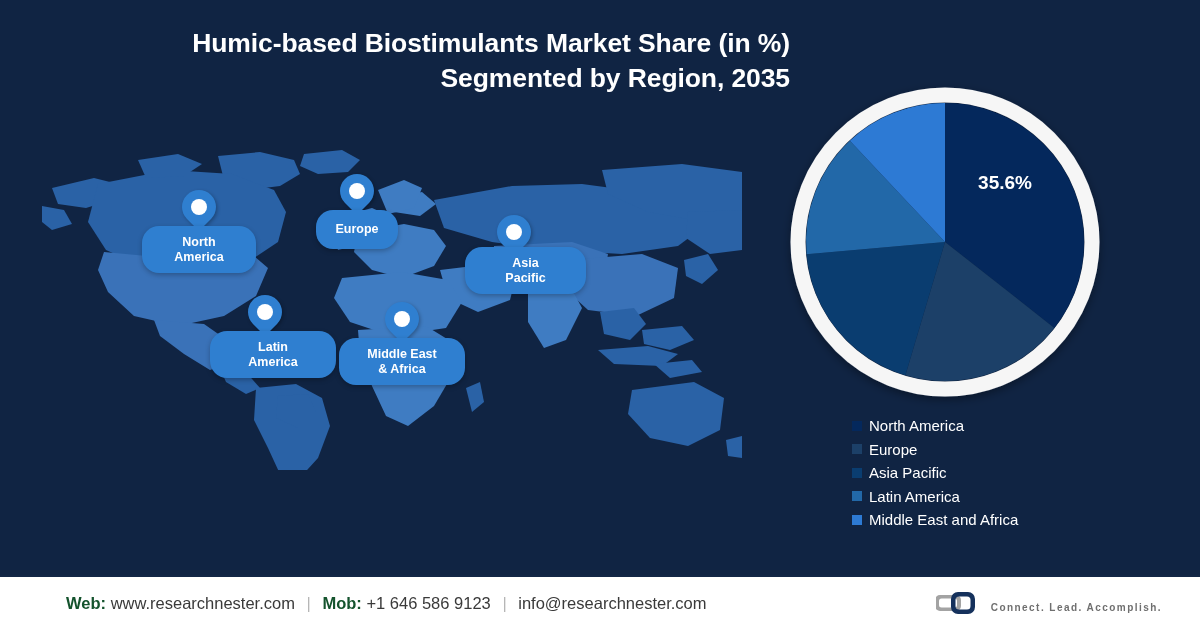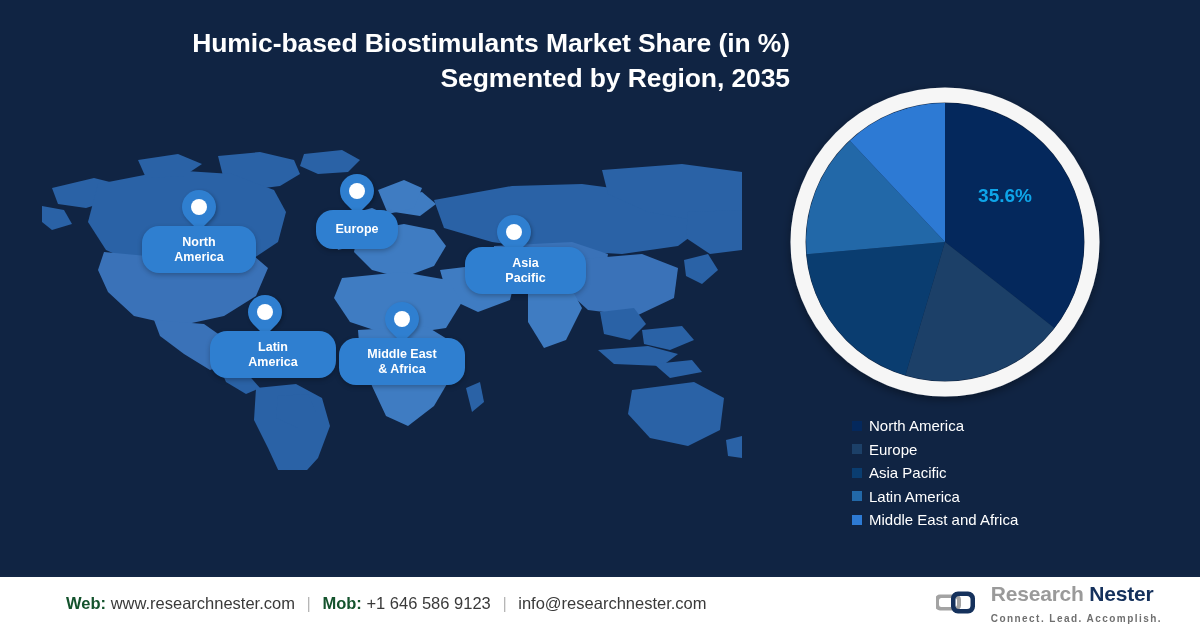--- a/index.html
+++ b/index.html
@@ -81,23 +81,23 @@
   
   #pie-wrap {
     position:absolute;
     left:790px; top:87px;
     width:310px; height:310px;
   }
   #pie-svg { display:block; width:310px; height:310px; overflow:visible; }
 
   #pie-label {
     position:absolute;
-    left:155px; top:98px;
+    left:155px; top:85px;
     width:120px;
-    color:#0ea5e9;
+    color:#ffffff;
     font-size:19px;
     font-weight:bold;
     text-align:center;
   }
 
   
   #legend {
     position:absolute;
     left:852px; top:414px;
     width:260px;
@@ -337,21 +337,18 @@
     <div id="logo">
       <svg id="logo-mark" width="46" height="28" viewBox="0 0 46 28">
         <path d="M4 6 h16 a5 5 0 0 1 5 5 v6 a5 5 0 0 1 -5 5 h-16 a5 5 0 0 1 -5 -5 v-6 a5 5 0 0 1 5 -5 z
                  M5.5 9.5 a2.5 2.5 0 0 0 -2.5 2.5 v4 a2.5 2.5 0 0 0 2.5 2.5 h13 a2.5 2.5 0 0 0 2.5 -2.5
                  v-4 a2.5 2.5 0 0 0 -2.5 -2.5 z" fill="#a3a3a3" fill-rule="evenodd"></path>
         <path d="M22 3 h10 a7 7 0 0 1 7 7 v8 a7 7 0 0 1 -7 7 h-10 a7 7 0 0 1 -7 -7 v-8 a7 7 0 0 1 7 -7 z
                  M23 7.5 a3.5 3.5 0 0 0 -3.5 3.5 v6 a3.5 3.5 0 0 0 3.5 3.5 h8 a3.5 3.5 0 0 0 3.5 -3.5
                  v-6 a3.5 3.5 0 0 0 -3.5 -3.5 z" fill="#15315c" fill-rule="evenodd"></path>
       </svg>
       <div id="logo-text">
-        <div id="logo-name">
-          <span class="res">Research</span><span>&nbsp;</span><span class="nes">Nester</span>
-        </div>
         <div id="logo-tag">Connect. Lead. Accomplish.</div>
       </div>
     </div>
   </div>
 
 </div>
 
 </body></html>

